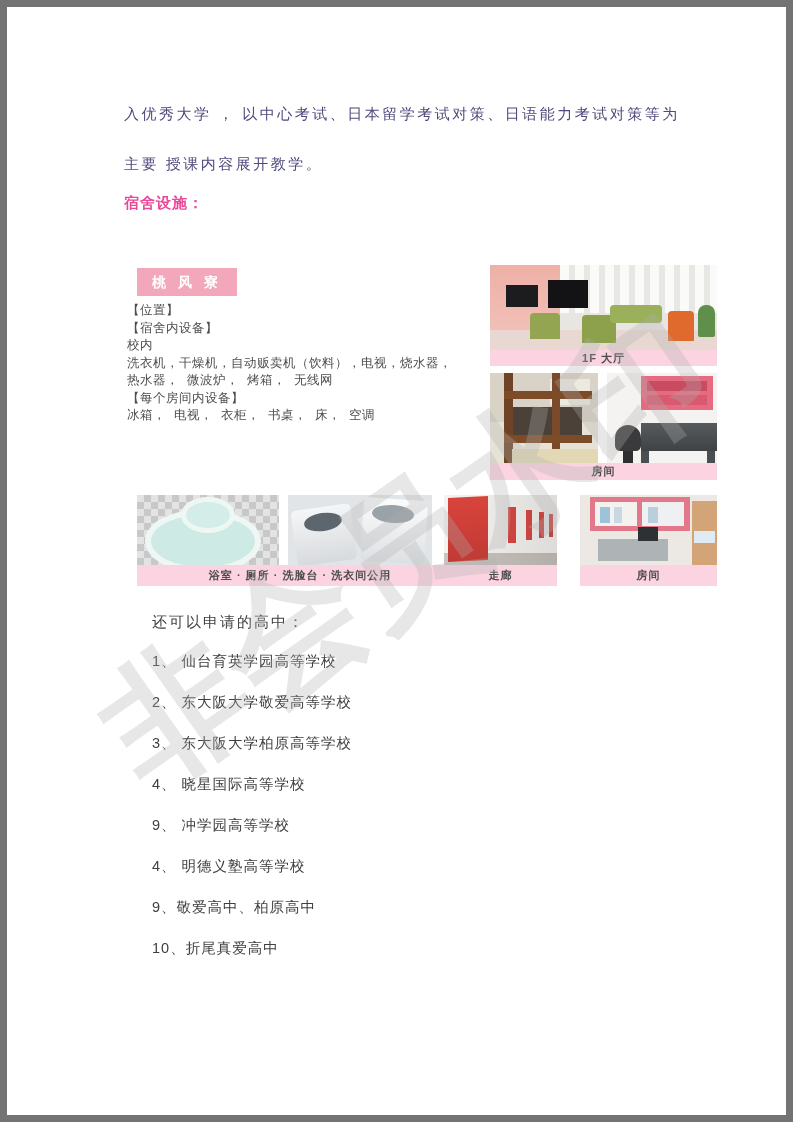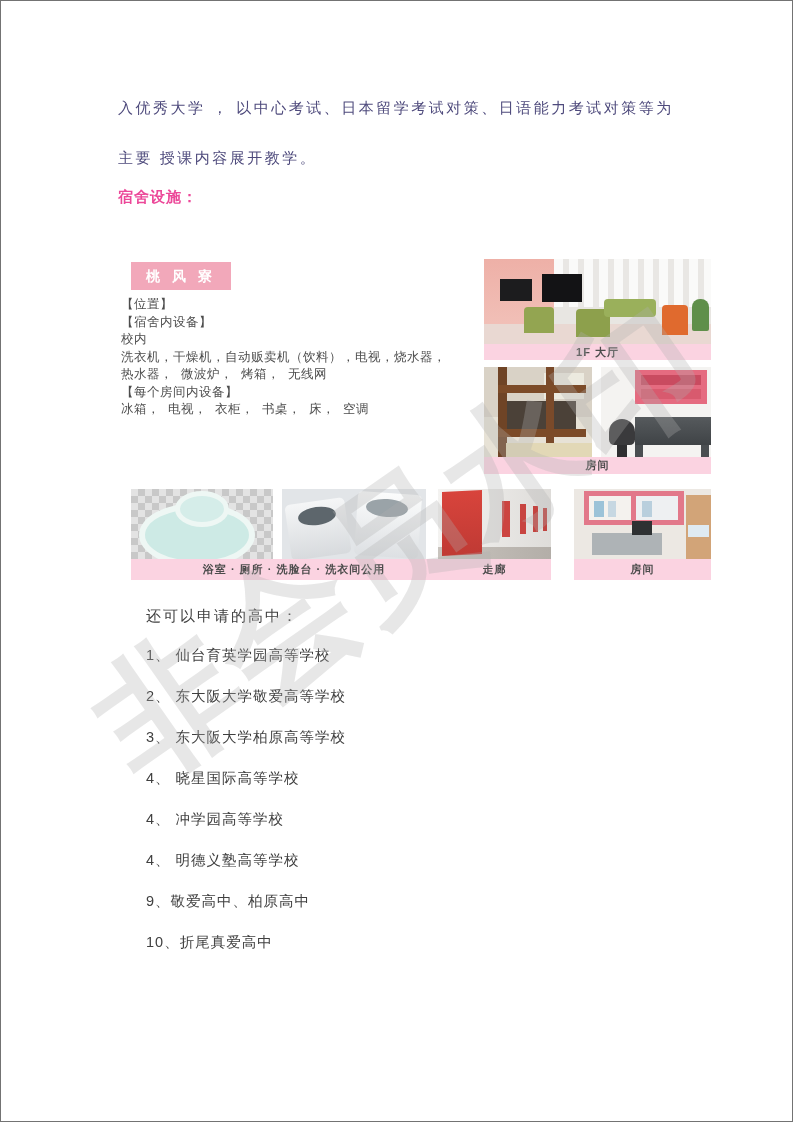--- a/index.html
+++ b/index.html
@@ -1,20 +1,20 @@
 <!DOCTYPE html>
 <html lang="zh"><head>
 <meta charset="utf-8">
 <style>
   html,body{margin:0;padding:0;background:#ffffff;}
   #page{
     position:relative;
     width:793px;height:1122px;
     background:#ffffff;
-    border:1px solid #737373;
+    border:7px solid #737373;
     box-sizing:border-box;
     overflow:hidden;
     font-family:"Liberation Sans","DejaVu Sans",sans-serif;
   }
   
   .intro-line{
     position:absolute;left:117px;
     font-size:15px;letter-spacing:2.5px;
     color:#4e4a7c;white-space:nowrap;
   }
@@ -171,21 +171,21 @@
     </div>
     <div class="cap" style="height:21px;line-height:21px;">房间</div>
   </div>
 
   <div class="hs-head">还可以申请的高中：</div>
   <div class="hs-list">
       <div>1、 仙台育英学园高等学校</div>
       <div>2、 东大阪大学敬爱高等学校</div>
       <div>3、 东大阪大学柏原高等学校</div>
       <div>4、 晓星国际高等学校</div>
-      <div>4、 冲学园高等学校</div>
+      <div>9、 冲学园高等学校</div>
       <div>4、 明德义塾高等学校</div>
       <div>9、敬爱高中、柏原高中</div>
       <div>10、折尾真爱高中</div>
     </div>
 
   <div class="watermark">非会员水印</div>
 
 </div>
 
 </body></html>

